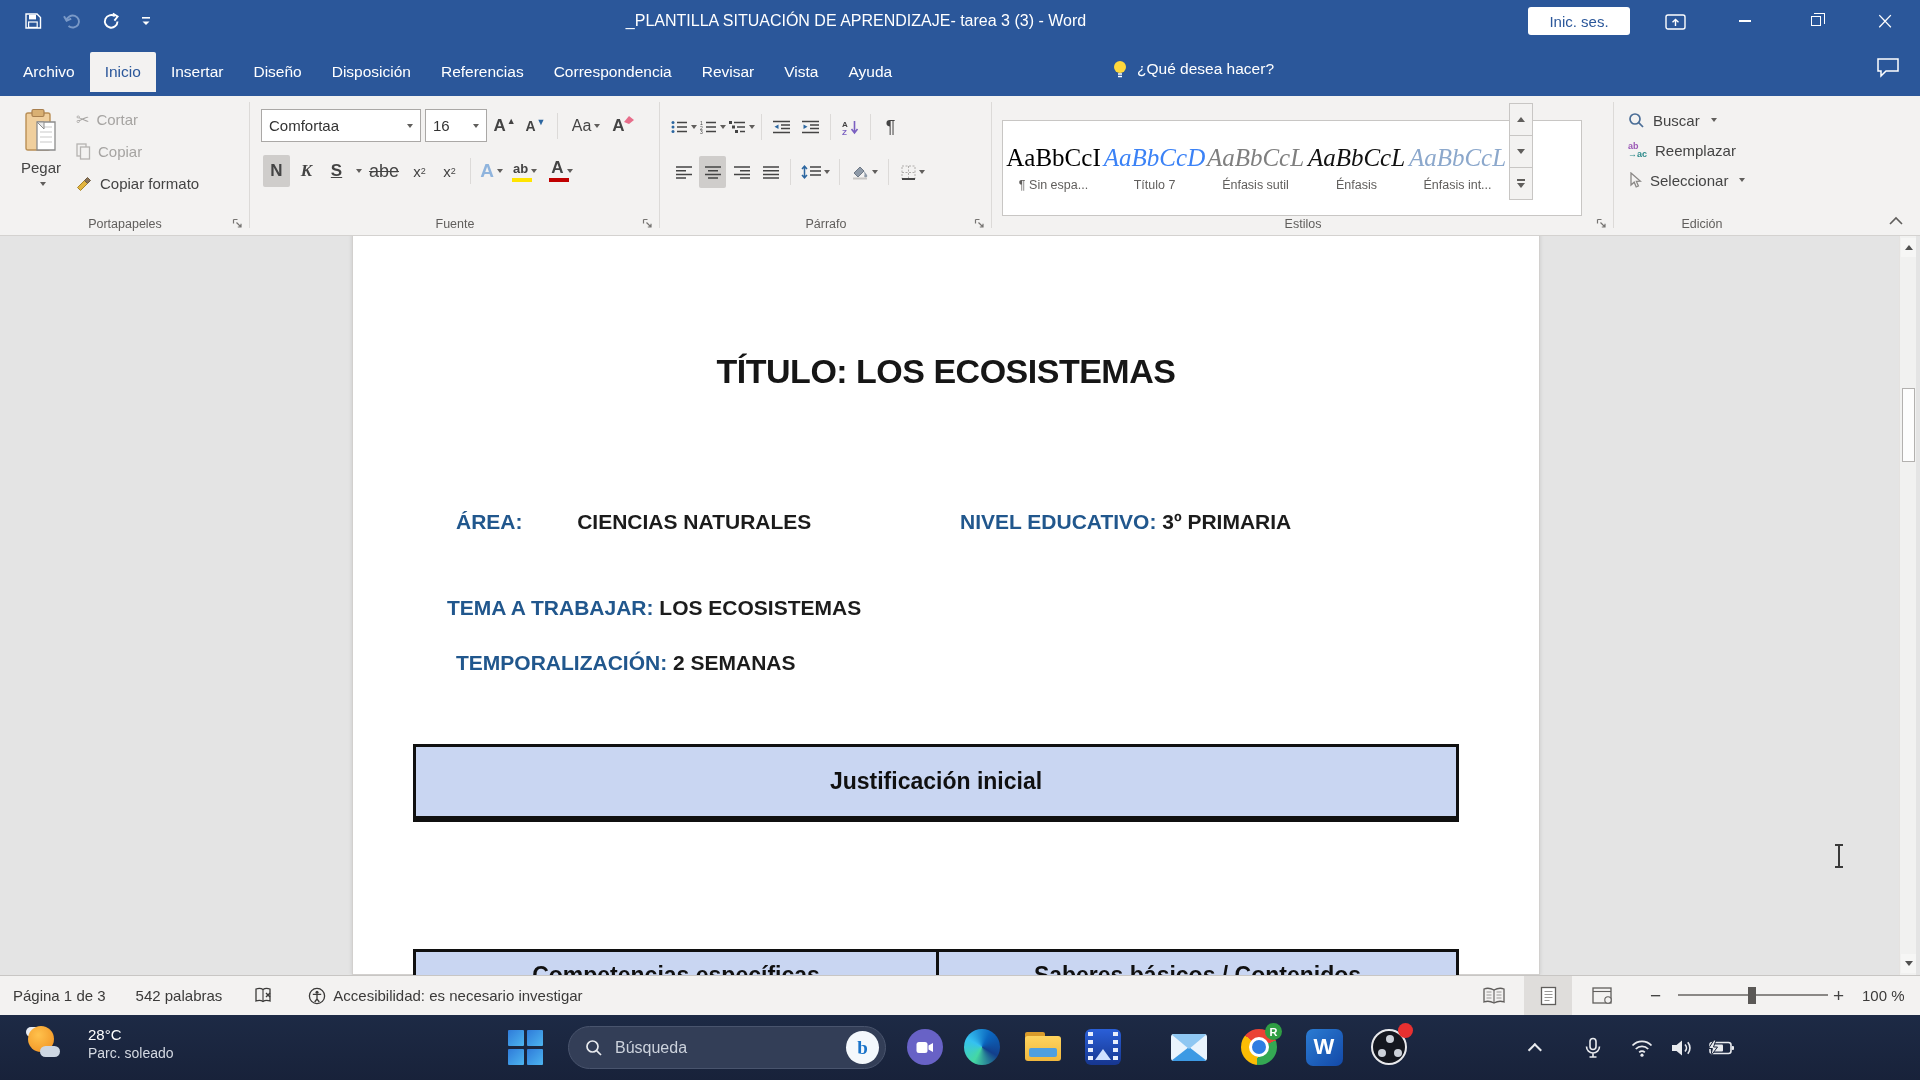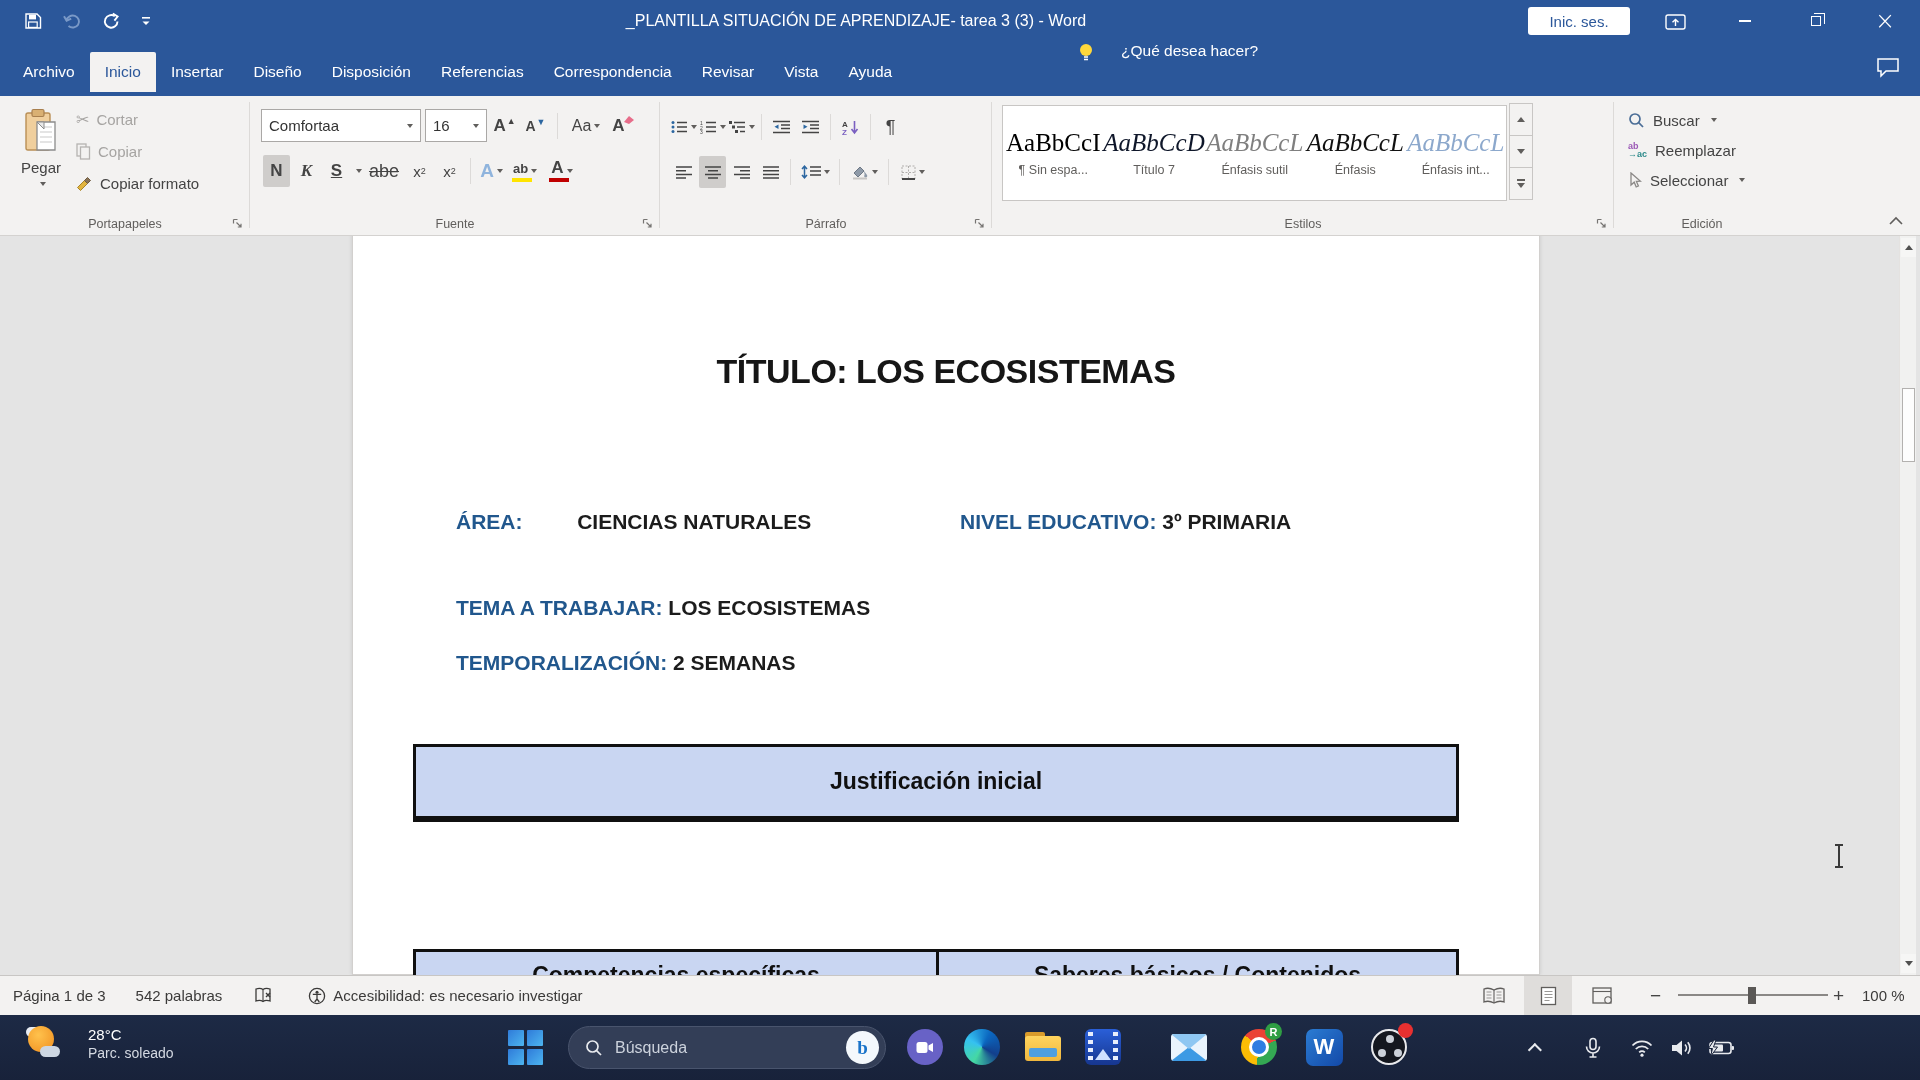--- a/index.html
+++ b/index.html
@@ -18,21 +18,21 @@
   .min-glyph{width:12px;height:2px;background:#fff}
   .restore-glyph{width:10px;height:10px;border:1.4px solid #fff;position:relative;background:#2b579a}
   .restore-glyph::before{content:"";position:absolute;left:2px;top:-4px;width:10px;height:10px;border:1.4px solid #fff;border-bottom:none;border-left:none}
   .close-glyph{font-size:24px;font-weight:300;line-height:1;color:#fff;font-family:"DejaVu Sans",sans-serif}
 
   
   .tabrow{position:absolute;top:42px;left:0;width:1920px;height:54px;background:#2b579a;color:#fff}
   .tabs{position:absolute;left:8px;bottom:4px;display:flex;align-items:flex-end}
   .tab{height:40px;padding:0 15px;display:flex;align-items:center;font-size:15.5px;white-space:nowrap}
   .tab.active{background:#f3f2f1;color:#2b579a;border-radius:2px 2px 0 0}
-  .tellme{position:absolute;left:1078px;top:0;height:54px;display:flex;align-items:flex-start;gap:27px;font-size:15.5px}
+  .tellme{position:absolute;left:1112px;top:0;height:54px;display:flex;align-items:center;gap:9px;font-size:15.5px}
   .comment-top{position:absolute;left:1876px;top:15px}
 
   
   .ribbon{position:absolute;top:96px;left:0;width:1920px;height:140px;background:#f3f2f1;border-bottom:1px solid #d4d2d0;font-size:15px}
   .rgroup{position:absolute;top:0;height:139px}
   .glabel{position:absolute;bottom:4px;left:0;width:100%;text-align:center;font-size:12.5px;color:#605e5c}
   .gsep{position:absolute;top:6px;width:1px;height:126px;background:#dcdad8}
   .launcher{position:absolute;right:7px;bottom:6px}
   .rrow{position:absolute;display:flex;align-items:center}
   .rbtn{display:flex;align-items:center;justify-content:center;border-radius:2px;color:#444}
@@ -50,21 +50,21 @@
   .clip-row{display:flex;align-items:center;gap:7px;height:27px;font-size:15px}
 
   
   .fx{font-weight:bold;font-size:17px}
   .it{font-style:italic;font-family:"Liberation Serif",serif}
   .under{text-decoration:underline}
   .strike{text-decoration:line-through;font-size:18px}
   .colorbar{position:absolute;left:4px;bottom:5px;height:4px;width:20px}
 
   
-  .gallery{position:absolute;left:10px;top:9px;width:505px;height:96px;background:#fff;border:1px solid #c8c6c4;display:flex}
+  .gallery{position:absolute;left:10px;top:24px;width:580px;height:96px;background:#fff;border:1px solid #c8c6c4;display:flex}
   .gitem{width:101px;height:100%;display:flex;flex-direction:column;align-items:center;justify-content:center;gap:8px}
   .gprev{font-family:"Liberation Serif",serif;font-size:25px;line-height:1;white-space:nowrap}
   .gname{font-size:12.5px;color:#605e5c;white-space:nowrap}
   .gscroll{position:absolute;left:517px;top:8px;width:24px;height:96px;display:flex;flex-direction:column}
   .gsbtn{flex:1;border:1px solid #c8c6c4;margin-top:-1px;display:flex;align-items:center;justify-content:center;background:#f3f2f1}
   .tri-u{width:0;height:0;border-left:4px solid transparent;border-right:4px solid transparent;border-bottom:5px solid #605e5c}
   .tri-d{width:0;height:0;border-left:4px solid transparent;border-right:4px solid transparent;border-top:5px solid #605e5c}
   .more-bar{width:8px;height:2px;background:#605e5c;margin-bottom:2px}
 
   
@@ -474,21 +474,21 @@
     <span class="gsep" style="left:331px"></span>
   </div>
 
   <div class="rgroup" style="left:992px;width:622px">
     <div class="gallery">
       <div class="gitem">
         <span class="gprev" style="color:#000">AaBbCcI</span>
         <span class="gname">¶ Sin espa...</span>
       </div>
       <div class="gitem">
-        <span class="gprev it" style="color:#0f172a">AaBbCcD</span>
+        <span class="gprev it" style="color:#3b82f6">AaBbCcD</span>
         <span class="gname">Título 7</span>
       </div>
       <div class="gitem">
         <span class="gprev it" style="color:#7f7f7f">AaBbCcL</span>
         <span class="gname">Énfasis sutil</span>
       </div>
       <div class="gitem">
         <span class="gprev it" style="color:#111">AaBbCcL</span>
         <span class="gname">Énfasis</span>
       </div>
@@ -564,21 +564,21 @@
 
     <div class="fline" style="left:103px;top:276px">
       <span class="bluetxt">ÁREA:</span>
       <span style="display:inline-block;width:43px"></span>
       <span>CIENCIAS NATURALES</span>
     </div>
     <div class="fline" style="left:607px;top:276px">
       <span class="bluetxt">NIVEL EDUCATIVO:</span>
       <span>3º PRIMARIA</span>
     </div>
-    <div class="fline" style="left:103px;top:362px">
+    <div class="fline" style="left:94px;top:362px">
       <span class="bluetxt">TEMA A TRABAJAR:</span>
       <span>LOS ECOSISTEMAS</span>
     </div>
     <div class="fline" style="left:103px;top:417px">
       <span class="bluetxt">TEMPORALIZACIÓN:</span>
       <span>2 SEMANAS</span>
     </div>
 
     <div class="t1">
       <div class="hd">Justificación inicial</div>

